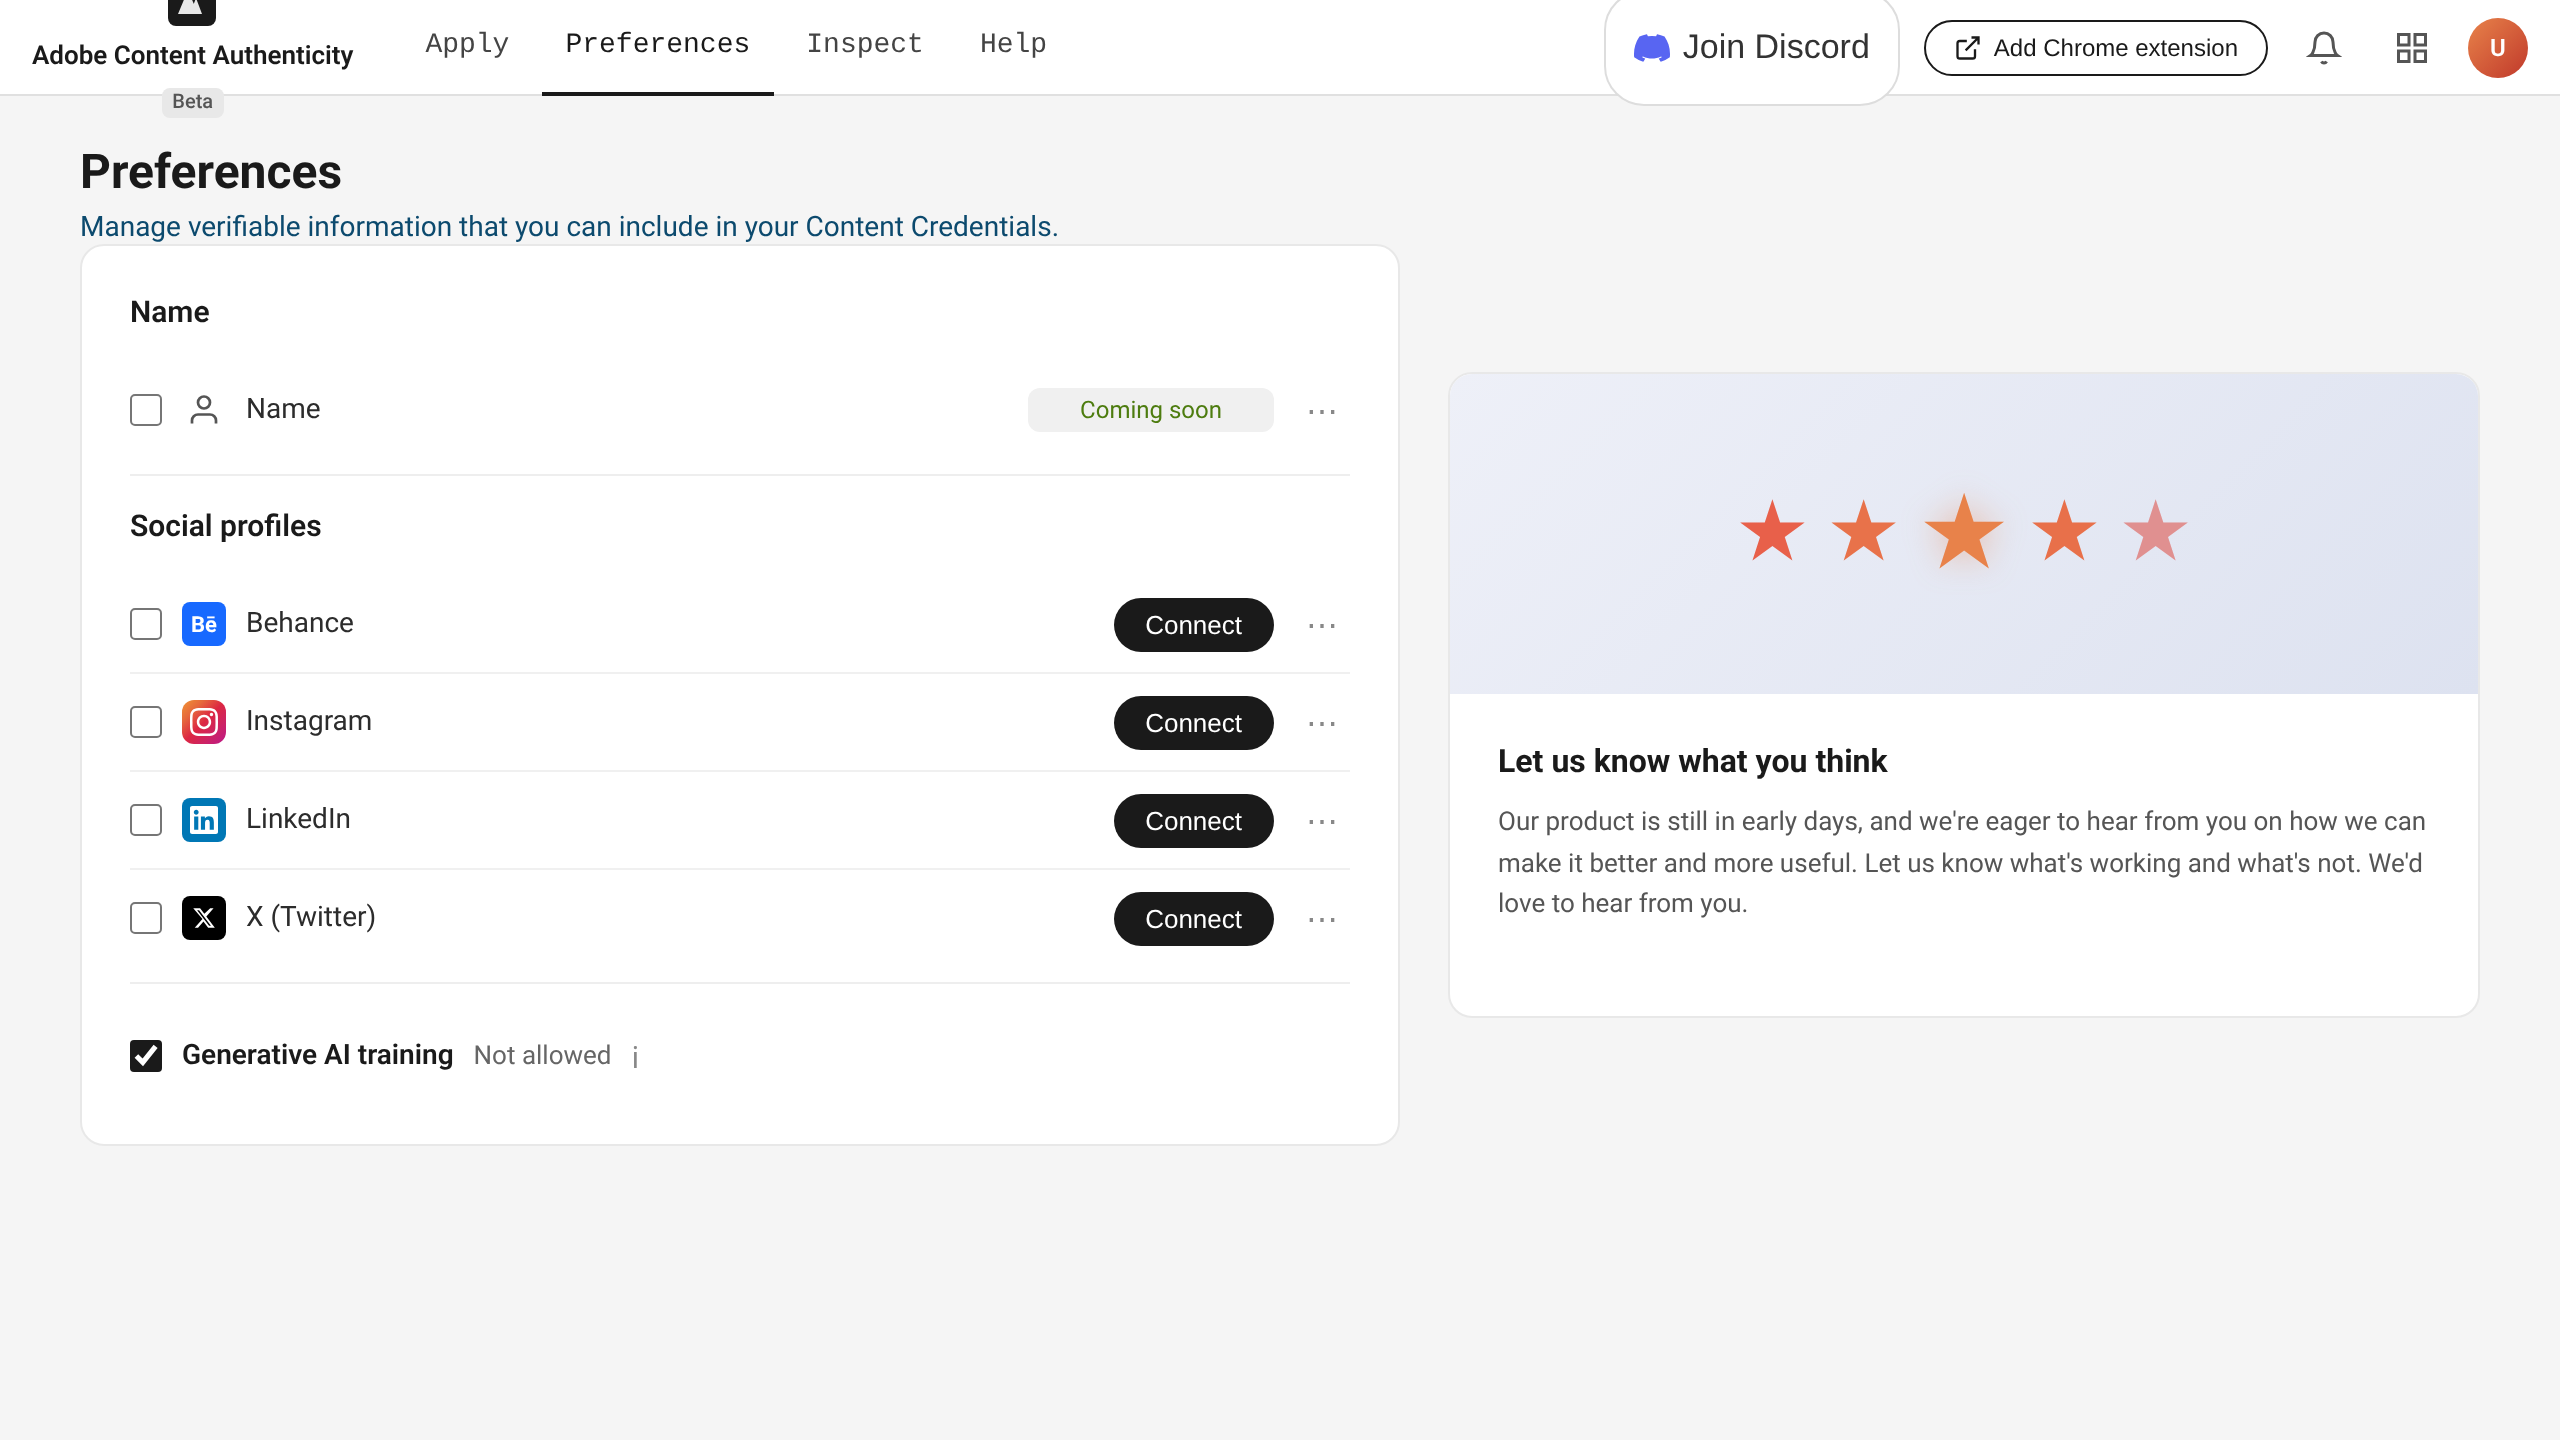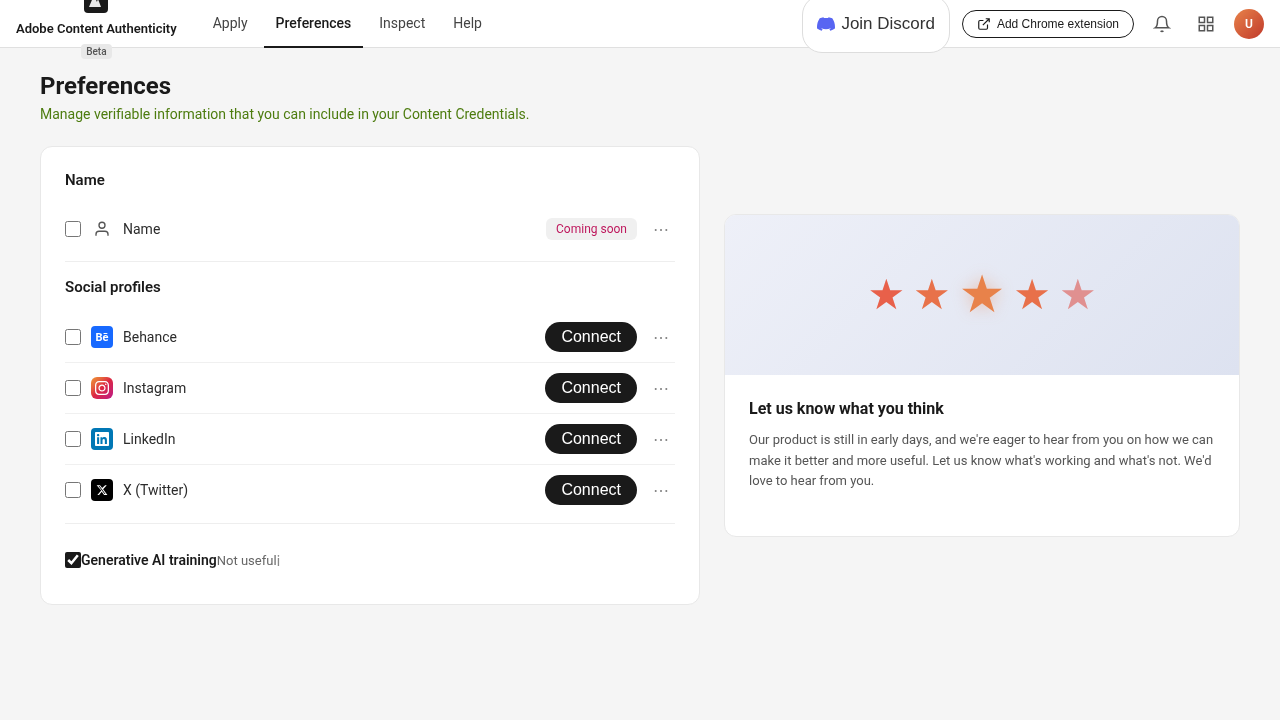--- a/index.html
+++ b/index.html
@@ -40,20 +40,21 @@
       font-size: 10px;
       padding: 2px 5px;
       color: #555;
       font-weight: 500;
     }
     .nav {
       display: flex;
       align-items: center;
       gap: 4px;
       flex: 1;
+      font-family: Liberation Mono, monospace;
     }
     .nav-item {
       padding: 0 12px;
       height: 48px;
       display: flex;
       align-items: center;
       font-size: 14px;
       color: #444;
       cursor: pointer;
       border-bottom: 2px solid transparent;
@@ -128,22 +129,21 @@
       max-width: 1280px;
     }
     .page-title {
       font-size: 24px;
       font-weight: 700;
       color: #1a1a1a;
       margin-bottom: 6px;
     }
     .page-subtitle {
       font-size: 14px;
-      color: #4d7c0f;
-      margin-bottom: 24px;
+      color: #0c4a6e;
     }
 
     .content-row {
       display: flex;
       gap: 24px;
       align-items: center;
     }
 
     
     .left-card {
@@ -187,31 +187,31 @@
       flex-shrink: 0;
     }
     .pref-label {
       flex: 1;
       font-size: 14px;
       color: #2c2c2c;
     }
     .coming-soon-badge {
       background: #f0f0f0;
       border-radius: 6px;
-      padding: 4px 10px;
+      padding: 4px 26px;
       font-size: 12px;
-      color: #be185d;
+      color: #4d7c0f;
     }
     .connect-btn {
       background: #1a1a1a;
       color: #fff;
       border: none;
       border-radius: 20px;
       padding: 6px 16px;
-      font-size: 16px;
+      font-size: 13px;
       cursor: pointer;
       font-weight: 500;
     }
     .more-btn {
       width: 28px;
       height: 28px;
       display: flex;
       align-items: center;
       justify-content: center;
       cursor: pointer;
@@ -270,20 +270,21 @@
       width: 22px;
       height: 22px;
       display: flex;
       align-items: center;
       justify-content: center;
     }
 
     .gen-ai-row {
       display: flex;
       align-items: center;
+      gap: 10px;
       padding: 10px 0;
     }
     .gen-ai-label {
       font-size: 14px;
       font-weight: 600;
       color: #1a1a1a;
     }
     .not-allowed-text {
       font-size: 13px;
       color: #666;
@@ -474,21 +475,21 @@
           <div class="more-btn">⋯</div>
         </div>
       </div>
 
       <hr class="section-divider">
 
       <div>
         <div class="gen-ai-row">
           <input type="checkbox" class="pref-checkbox" checked="" style="">
           <span class="gen-ai-label">Generative AI training</span>
-          <span class="not-allowed-text">Not useful</span>
+          <span class="not-allowed-text">Not allowed</span>
           <span class="info-icon">ℹ</span>
         </div>
       </div>
 
     </div>
 
     <div class="right-card">
       <div class="stars-banner">
         <span class="star star-1">★</span>
         <span class="star star-2">★</span>

